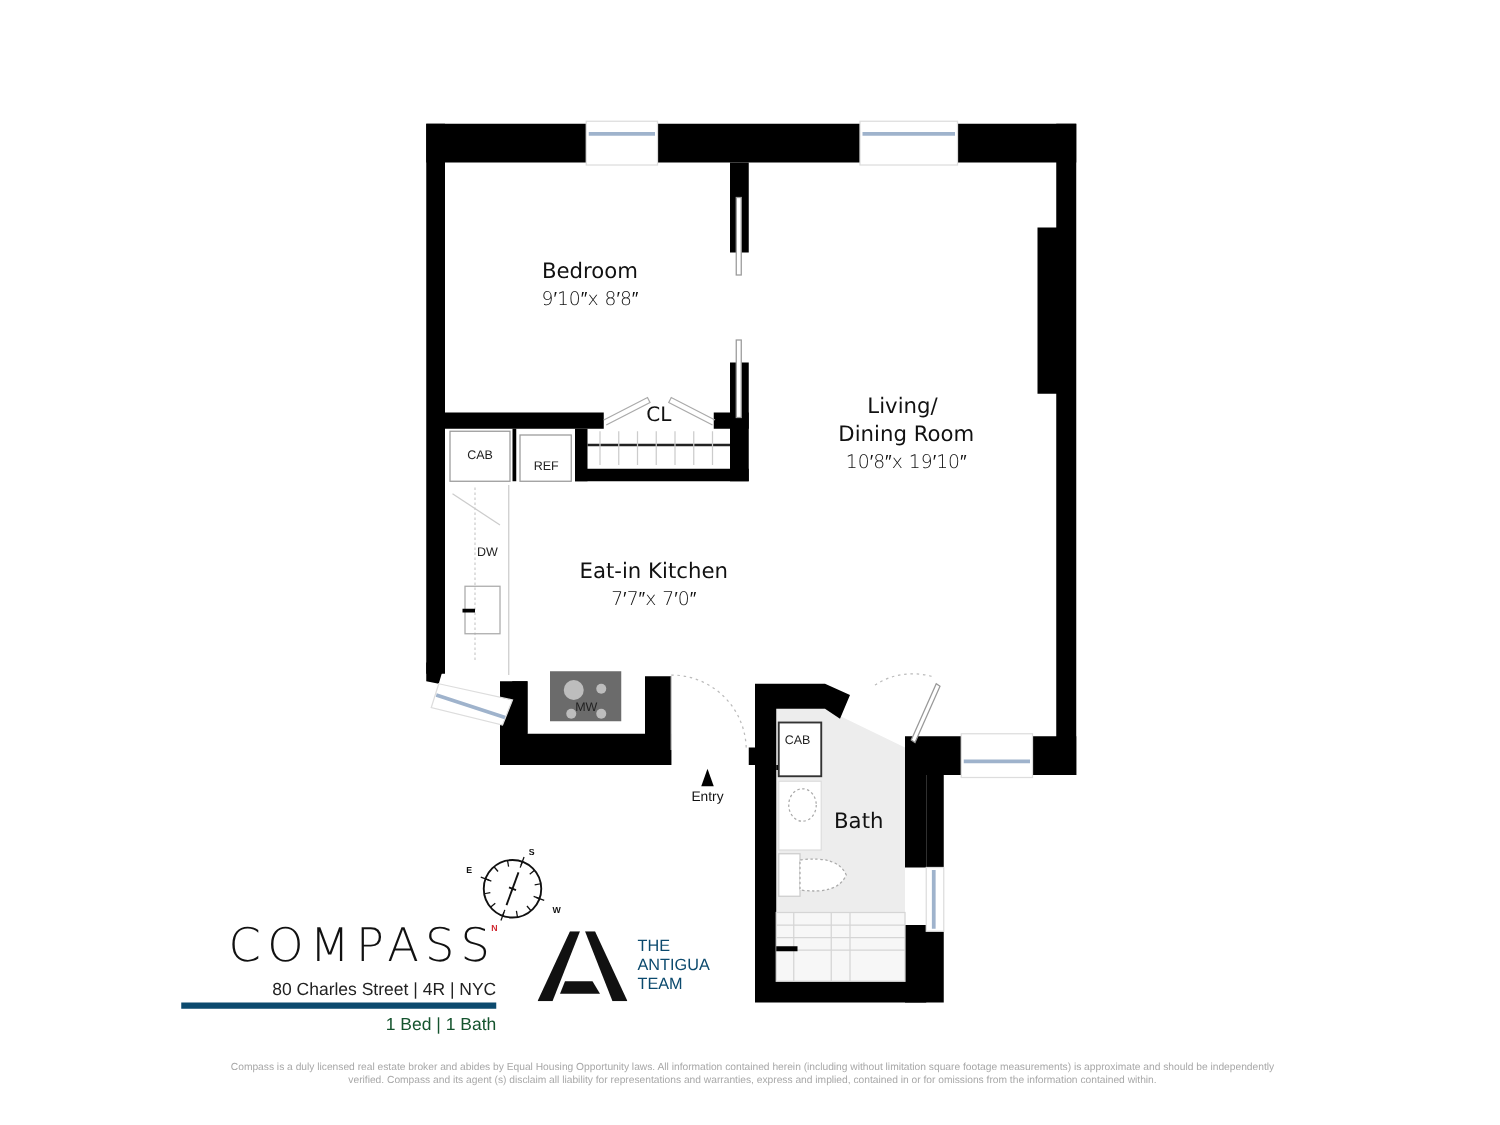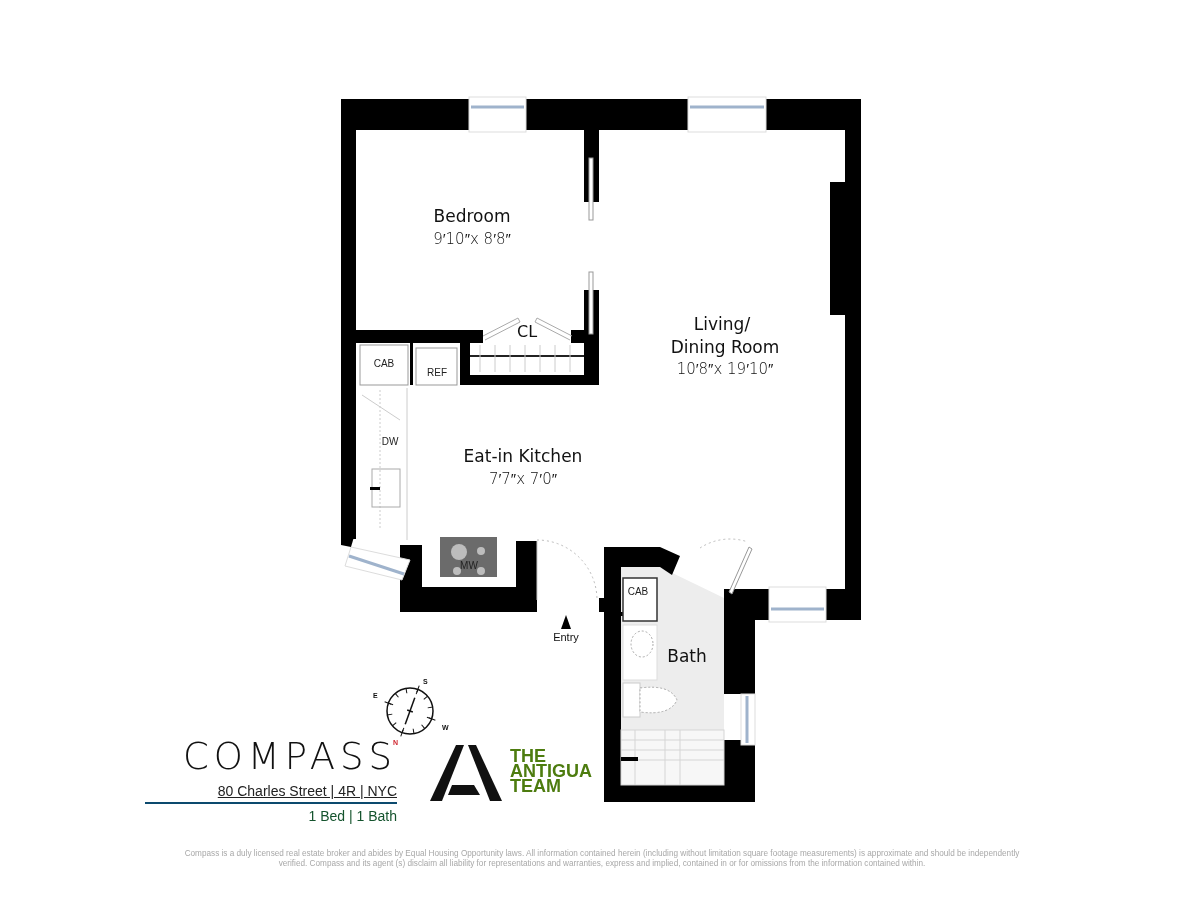--- a/index.html
+++ b/index.html
@@ -7,25 +7,25 @@
   #plan { position: absolute; left: 0; top: 0; }
   .room-label { font-family: "DejaVu Sans", sans-serif; font-size: 17px; fill: #111; text-anchor: middle; }
   .room-dim { font-family: "DejaVu Sans", sans-serif; font-size: 15px; fill: #111; text-anchor: middle; font-weight: 300; }
   .fix-label { font-family: "Liberation Sans", sans-serif; font-size: 10px; fill: #222; text-anchor: middle; }
   .cl-label { font-family: "DejaVu Sans", sans-serif; font-size: 16px; fill: #111; text-anchor: middle; }
   .entry-label { font-family: "Liberation Sans", sans-serif; font-size: 11px; fill: #111; text-anchor: middle; }
   .compass-letter { font-family: "Liberation Sans", sans-serif; font-size: 7px; fill: #111; font-weight: bold; }
 
   .brand { position: absolute; left: 145px; top: 737px; text-align: right; }
   .brand-logo { font-family: "DejaVu Sans", sans-serif; font-size: 37px; letter-spacing: 5px; color: #111; font-weight: 300; line-height: 40px; }
-  .brand-address { font-size: 14px; color: #222; margin-top: 6px; padding-bottom: 3px; border-bottom: 2px solid #0c4a6e; width: 252px; text-decoration: underline; }
+  .brand-address { font-size: 14px; color: #222; margin-top: 6px; padding-bottom: 3px; border-bottom: 5px solid #0c4a6e; width: 252px; }
   .brand-beds { font-size: 14px; color: #14532d; margin-top: 4px; }
 
   .team { position: absolute; left: 430px; top: 745px; display: flex; align-items: flex-start; }
-  .team-text { font-family: "Liberation Sans", sans-serif; font-weight: bold; font-size: 18px; line-height: 15px; color: #4d7c0f; margin-left: 8px; margin-top: 4px; }
+  .team-text { font-family: "Liberation Sans", sans-serif; font-weight: normal; font-size: 13px; line-height: 15px; color: #0c4a6e; margin-left: 8px; margin-top: 4px; }
 
   .disclaimer { position: absolute; left: 182px; top: 849px; width: 840px; font-size: 8.2px; line-height: 10px; color: #a8a8a8; text-align: center; }
 </style>
 </head>
 <body>
 
 <svg id="plan" width="1200" height="900" viewBox="0 0 1200 900">
 
   <polygon points="621,567 660,567 724,598 724,785 621,785" fill="#ededed"></polygon>
 

